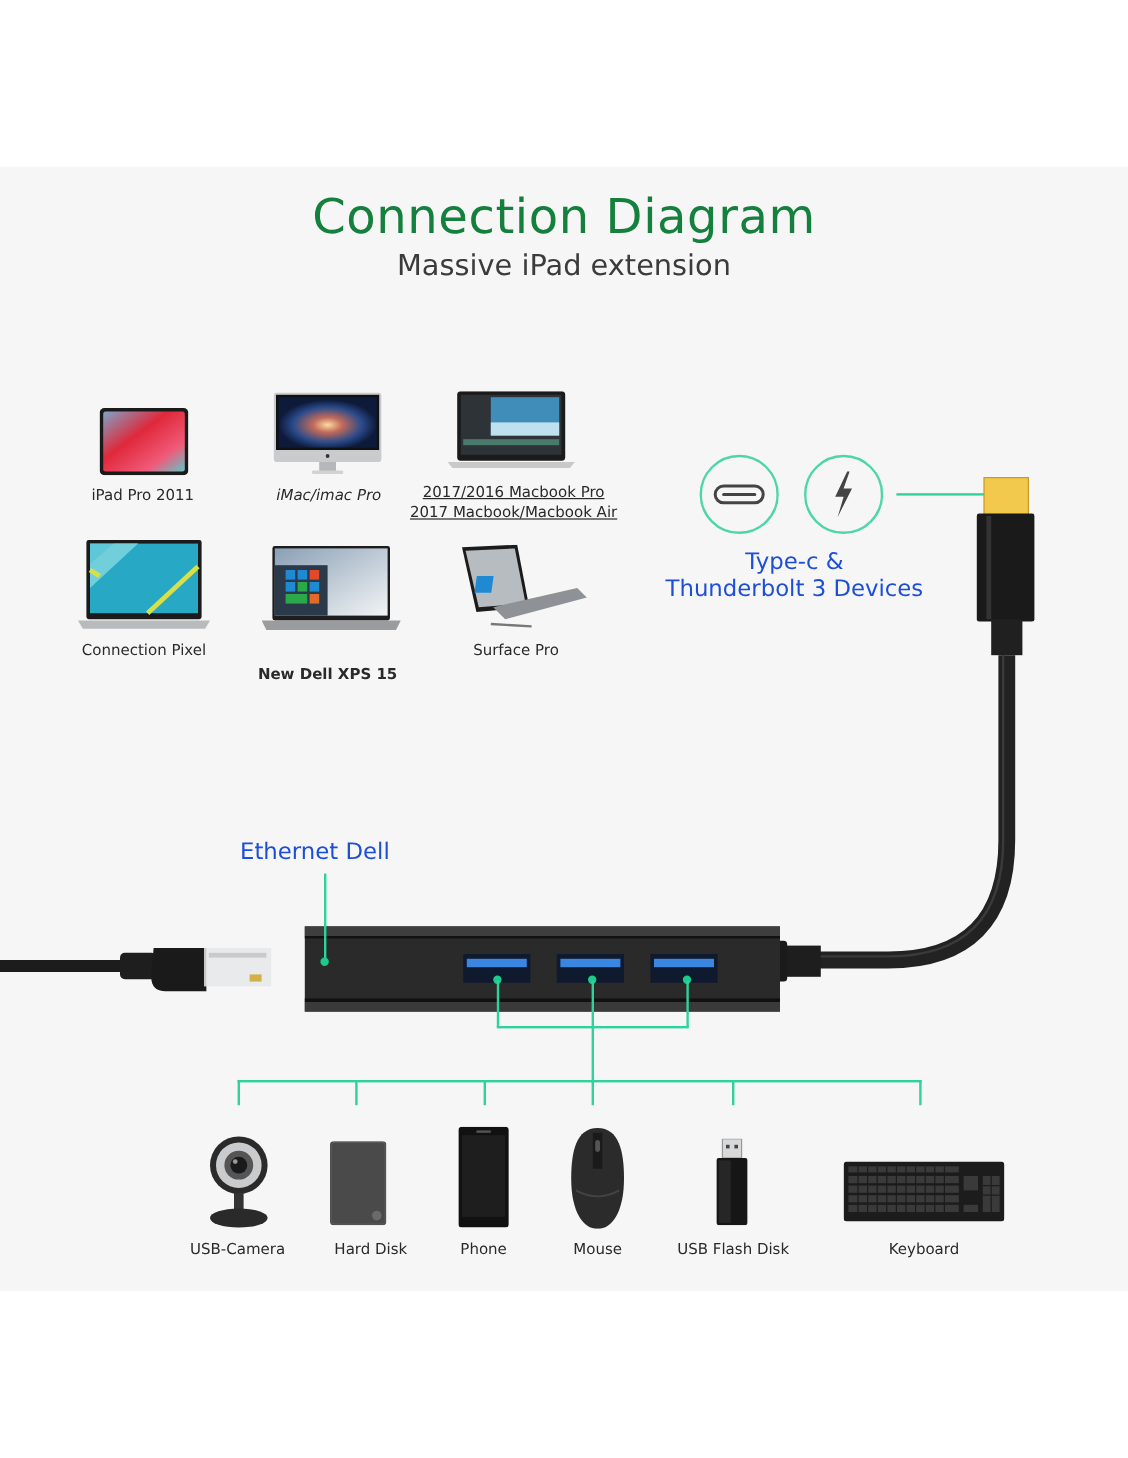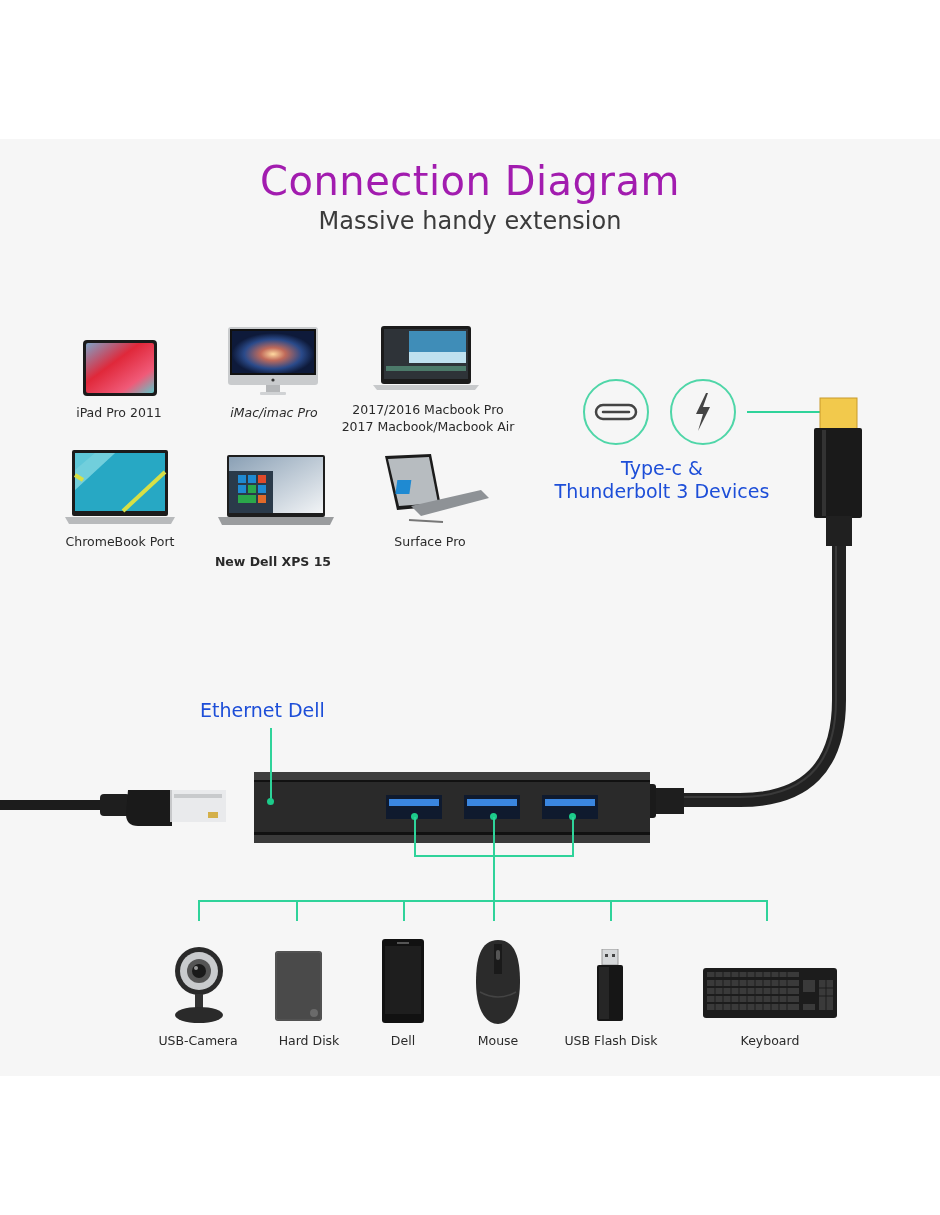--- a/index.html
+++ b/index.html
@@ -1,37 +1,37 @@
 <!DOCTYPE html>
 <html><head>
 <meta charset="utf-8">
 <style>
   html, body { margin:0; padding:0; }
   body { width:940px; height:1215px; background:#ffffff; position:relative; overflow:hidden;
          font-family:"DejaVu Sans","Liberation Sans",sans-serif; }
   .panel { position:absolute; left:0; top:139px; width:940px; height:937px; background:#f6f6f6; }
   .abs { position:absolute; }
-  .title { position:absolute; left:0; width:940px; top:157px; text-align:center; color:#a21caf;
+  .title { position:absolute; left:0; width:940px; top:157px; text-align:center; color:#15803d;
            font-size:40px; letter-spacing:0.5px; font-family:"DejaVu Sans",sans-serif; line-height:48px; }
   .subtitle { position:absolute; left:0; width:940px; top:206px; text-align:center; color:#3b3b3b;
               font-size:24px; line-height:30px; font-family:"DejaVu Sans",sans-serif; }
   .label { position:absolute; color:#2a2a2a; font-size:12.5px; text-align:center; white-space:nowrap; line-height:17px; }
   .biglabel { position:absolute; color:#1d4ed8; font-size:19px; text-align:center; line-height:23px; white-space:nowrap; }
   .green-line { position:absolute; background:#2fd39a; }
   .dot { position:absolute; width:7px; height:7px; border-radius:50%; background:#1ccb8a; }
   .circle { position:absolute; width:62px; height:62px; border:2.5px solid #4fd6a8; border-radius:50%; background:#f6f6f6; }
   svg { display:block; }
 </style>
 </head>
 <body>
 
 <div class="panel"></div>
 
 <div class="title">Connection Diagram</div>
-<div class="subtitle">Massive handy extension</div>
+<div class="subtitle">Massive iPad extension</div>
 
 <div class="abs" style="left:83px;top:340px;">
   <svg width="74" height="56" viewBox="0 0 74 56">
     <rect x="0" y="0" width="74" height="56" rx="4" fill="#1a1a1a"></rect>
     <defs>
         <linearGradient id="ipg" x1="0" y1="0" x2="1" y2="1">
       <stop offset="0" stop-color="#7fa3c7"></stop>
           <stop offset="0.4" stop-color="#e0283a"></stop>
           <stop offset="0.75" stop-color="#f05a78"></stop>
           <stop offset="1" stop-color="#5ec7c9"></stop>
@@ -65,37 +65,37 @@
 <div class="abs" style="left:371px;top:326px;">
   <svg width="110" height="66" viewBox="0 0 110 66">
     <rect x="10" y="0" width="90" height="58" rx="3" fill="#1b1b1b"></rect>
     <rect x="13" y="3" width="84" height="50" fill="#2e3338"></rect>
     <rect x="38" y="5" width="57" height="32" fill="#3f8db8"></rect>
     <rect x="38" y="26" width="57" height="11" fill="#bfe1ef"></rect>
     <rect x="15" y="40" width="80" height="5" fill="#4c7a6a"></rect>
     <path d="M2 59 H108 L104 64 H6 Z" fill="#c7c9cb"></path>
   </svg>
 </div>
-<div class="label" style="left:340px;top:401px;width:176px;">
+<div class="label" style="left:340px;top:401px;width:176px;text-decoration:underline;">
   <div>2017/2016 Macbook Pro</div>
   <div>2017 Macbook/Macbook Air</div>
 </div>
 
 <div class="abs" style="left:65px;top:450px;">
   <svg width="110" height="76" viewBox="0 0 110 76">
     <rect x="7" y="0" width="96" height="66" rx="2" fill="#1b1b1b"></rect>
     <rect x="10" y="3" width="90" height="58" fill="#27a8c4"></rect>
     <polygon points="10,3 50,3 10,40" fill="#5ec7d8"></polygon>
     <polygon points="10,20 30,3 50,3 10,40" fill="#7fd3df" opacity="0.6"></polygon>
     <line x1="58" y1="61" x2="100" y2="22" stroke="#d7e046" stroke-width="4"></line>
     <line x1="10" y1="25" x2="18" y2="30" stroke="#d7e046" stroke-width="4"></line>
     <path d="M0 67 H110 L106 74 H4 Z" fill="#b8babc"></path>
   </svg>
 </div>
-<div class="label" style="left:55px;top:533px;width:130px;">ChromeBook Port</div>
+<div class="label" style="left:55px;top:533px;width:130px;">Connection Pixel</div>
 
 <div class="abs" style="left:218px;top:455px;">
   <svg width="116" height="72" viewBox="0 0 116 72">
     <rect x="9" y="0" width="98" height="62" rx="2" fill="#1d1d1d"></rect>
     <defs>
         <linearGradient id="snow" x1="0" y1="0" x2="1" y2="1">
       <stop offset="0" stop-color="#8aa0b5"></stop>
           <stop offset="1" stop-color="#f2f4f6"></stop>
         </linearGradient>
       </defs>
@@ -225,21 +225,21 @@
 </div>
 <div class="label" style="left:264px;top:1032px;width:90px;">Hard Disk</div>
 
 <div class="abs" style="left:382px;top:939px;">
   <svg width="42" height="84" viewBox="0 0 42 84">
     <rect x="0" y="0" width="42" height="84" rx="3" fill="#111"></rect>
     <rect x="3" y="7" width="36" height="68" fill="#1e1e1e"></rect>
     <rect x="15" y="3" width="12" height="2" fill="#555"></rect>
   </svg>
 </div>
-<div class="label" style="left:363px;top:1032px;width:80px;">Dell</div>
+<div class="label" style="left:363px;top:1032px;width:80px;">Phone</div>
 
 <div class="abs" style="left:474px;top:940px;">
   <svg width="48" height="84" viewBox="0 0 48 84">
     <path d="M24 0 C6 0 2 20 2 42 C2 70 12 84 24 84 C36 84 46 70 46 42 C46 20 42 0 24 0 Z" fill="#2b2b2b"></path>
     <path d="M20 4 V34 H28 V4" fill="#1a1a1a"></path>
     <path d="M6 52 Q24 62 42 52" fill="none" stroke="#444" stroke-width="1.5"></path>
     <rect x="22" y="10" width="4" height="10" rx="2" fill="#555"></rect>
   </svg>
 </div>
 <div class="label" style="left:458px;top:1032px;width:80px;">Mouse</div>

